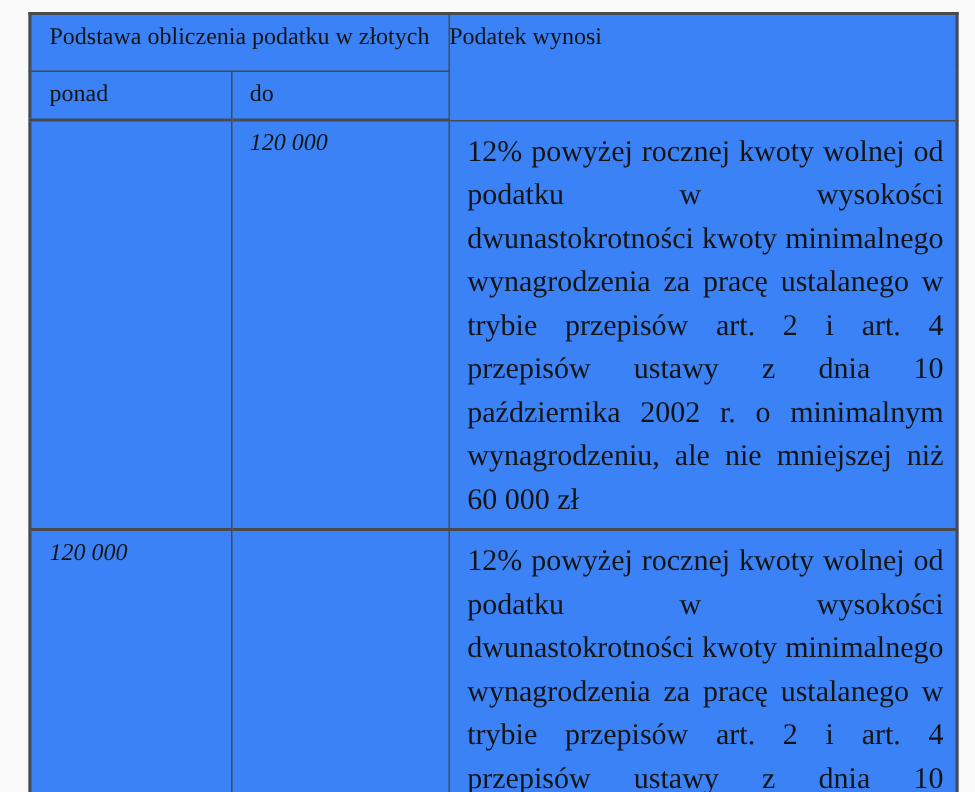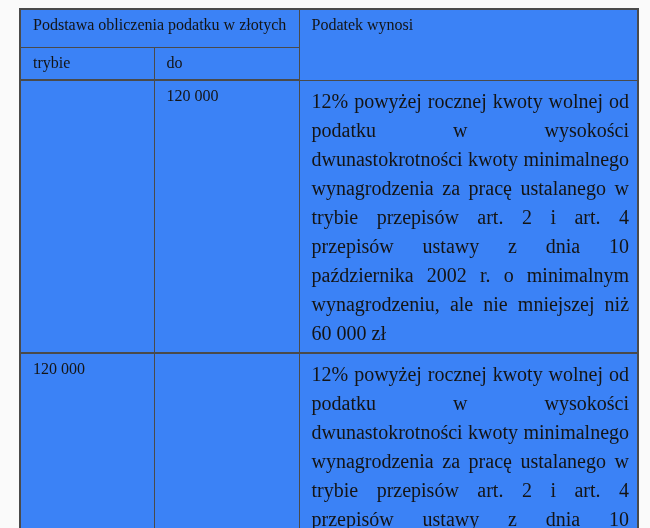--- a/index.html
+++ b/index.html
@@ -49,41 +49,42 @@
   }
   .tax-text {
     text-align: justify;
     text-align-last: left;
     line-height: 29px;
     font-size: 20px;
     margin: 0;
   }
   .num-cell {
     font-size: 16px;
+    font-style: italic;
   }
   .header-cell {
     padding-top: 8px;
   }
 </style>
 </head>
 <body>
 
 <table class="doc-table">
   <colgroup>
     <col style="width:134px">
     <col style="width:145px">
     <col style="width:339px">
   </colgroup>
   <tbody>
     <tr class="h-row1">
       <th colspan="2" class="header-cell">Podstawa obliczenia podatku w złotych</th>
-      <th rowspan="2" class="header-cell tax-cell" style="padding-left:12px">Podatek wynosi</th>
+      <th rowspan="2" class="header-cell tax-cell" style="padding-left:0">Podatek wynosi</th>
     </tr>
     <tr class="h-row2 subheader-row">
-      <td>trybie</td>
+      <td>ponad</td>
       <td>do</td>
     </tr>
     <tr class="h-data1 data-row-1">
       <td class="num-cell"></td>
       <td class="num-cell">120 000</td>
       <td class="tax-cell">
         <p class="tax-text">12% powyżej rocznej kwoty wolnej od podatku w wysokości dwunastokrotności kwoty minimalnego wynagrodzenia za pracę ustalanego w trybie przepisów art. 2 i art. 4 przepisów ustawy z dnia 10 października 2002 r. o minimalnym wynagrodzeniu, ale nie mniejszej niż 60 000 zł</p>
       </td>
     </tr>
     <tr class="h-data2">

